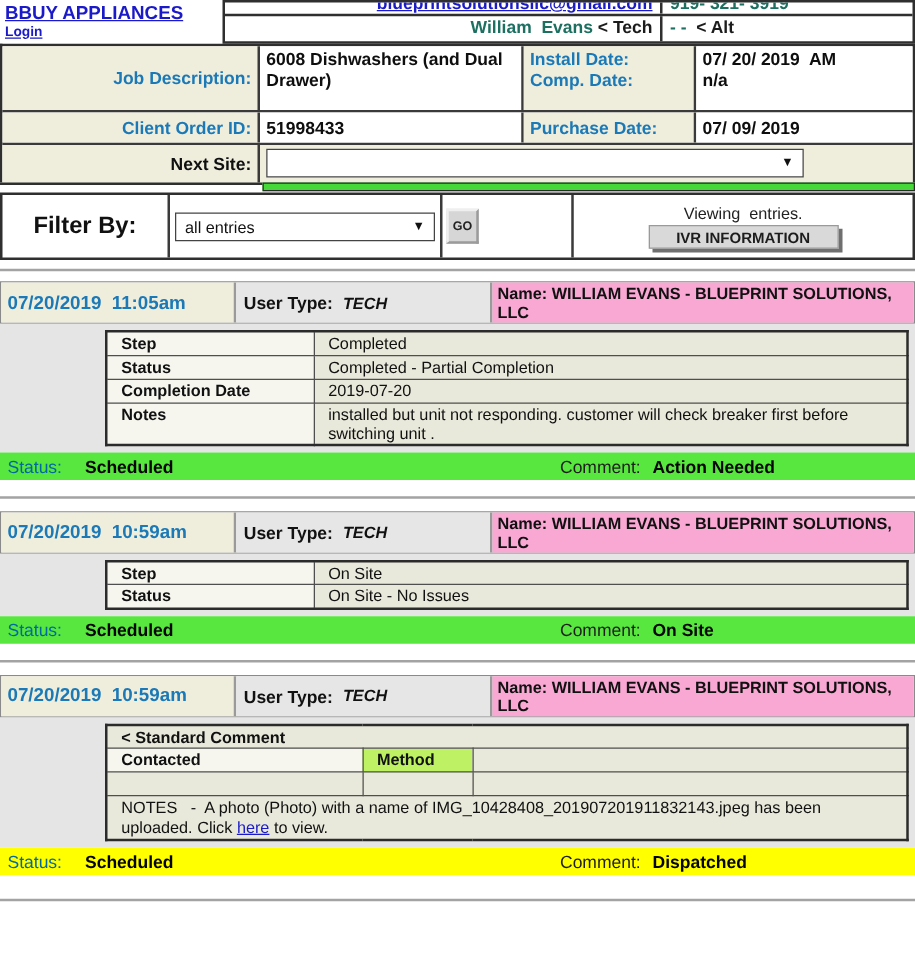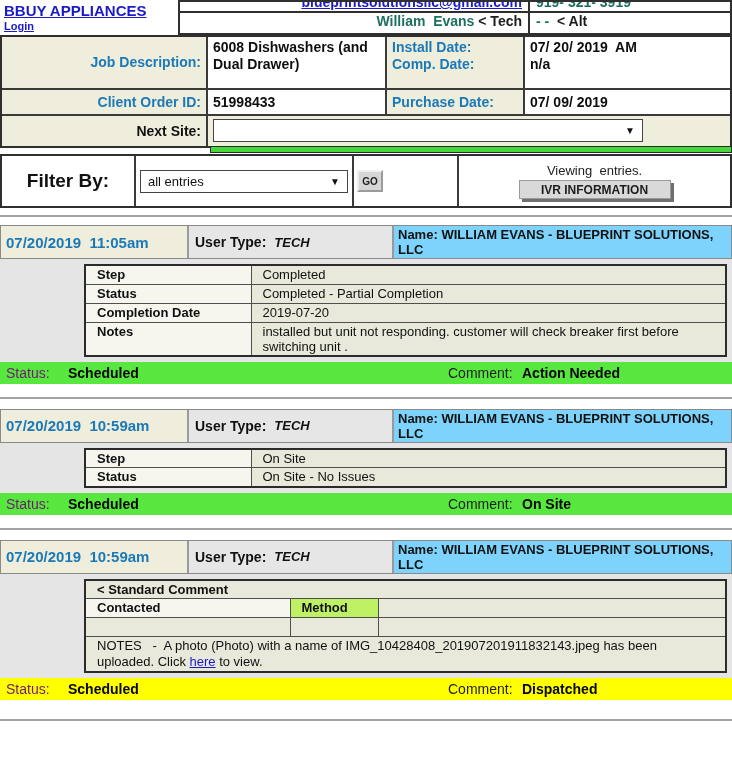--- a/index.html
+++ b/index.html
@@ -31,21 +31,21 @@
   .teal { color:#1d6f60; }
   .dark { color:#1c1c1c; }
 
   
   .job-table { border:2px solid #2f2f2f; border-bottom-width:0; }
   .jrow { display:flex; border-bottom:2px solid #3a3a3a; }
   .jcell { padding:2px 5px; font-size:14px; font-weight:bold; line-height:17px; }
   .label-cell { background:#efeedd; color:#1b79b7; }
   .value-cell { background:#fff; color:#0e0e0e; }
   .w1 { width:206px; text-align:right; border-right:2px solid #3a3a3a; display:flex; align-items:center; justify-content:flex-end; }
-  .w2 { width:179px; border-right:2px solid #3a3a3a; }
+  .w2 { width:211px; border-right:2px solid #3a3a3a; }
   .w3 { width:138px; border-right:2px solid #3a3a3a; }
   .w4 { flex:1; }
   .jrow1 { min-height:53px; }
   .jrow2 .jcell { height:24px; display:flex; align-items:center; }
   .jrow2 .w1 { justify-content:flex-end; }
   .next-step-row { background:#efeedd; min-height:30px; border-bottom:0; }
   .next-step-label { color:#101010; }
   .next-step-rest { flex:1; background:#efeedd; padding:3px 0 3px 5px; }
   .select-box {
     background:#fff; border:1px solid #444; height:23px;
@@ -61,21 +61,21 @@
 
   
   .filter-table { display:flex; border:2px solid #2f2f2f; margin-top:1px; height:54px; }
   .fcell { border-right:2px solid #3a3a3a; display:flex; align-items:center; }
   .f1 { width:134px; justify-content:center; font-size:19px; font-weight:bold; }
   .f2 { width:218px; padding:0 4px; }
   .filter-select { width:208px; }
   .f3 { width:105px; padding:0 3px; align-items:center; }
   .go-btn {
     font-family:"Liberation Sans", sans-serif;
-    width:26px; height:22px; background:#d6d6d6; border:2px outset #efefef;
+    width:26px; height:28px; background:#d6d6d6; border:2px outset #efefef;
     font-size:10px; font-weight:bold; color:#222; padding:0; cursor:pointer;
   }
   .f4 { flex:1; border-right:0; flex-direction:column; justify-content:center; }
   .viewing-text { font-size:13px; color:#222; }
   .ivr-btn {
     font-family:"Liberation Sans", sans-serif;
     margin-top:2px; width:152px; height:19px; background:#d9d9d9;
     border:1px solid #9a9a9a; box-shadow:3px 3px 0 #6f6f6f;
     font-size:12px; font-weight:bold; color:#1c1c1c; cursor:pointer;
   }
@@ -92,38 +92,38 @@
     width:188px; background:#efeedd; border-right:2px solid #9a9a9a;
     display:flex; align-items:center; padding-left:5px;
     color:#1b79b7; font-size:15px; font-weight:bold;
   }
   .eh-usertype {
     width:205px; background:#e6e6e6; border-right:2px solid #9a9a9a;
     display:flex; align-items:center; padding-left:6px; font-size:14px; font-weight:bold;
   }
   .eh-usertype .ut-value { font-size:13px; margin-left:8px;font-style:italic; }
   .eh-name {
-    flex:1; background:#7dd3fc; padding:1px 4px; font-size:13px; font-weight:bold; line-height:15px;
+    flex:1; background:#f9a8d4; padding:1px 4px; font-size:13px; font-weight:bold; line-height:15px;
     display:flex; align-items:center;
   }
   .entry-body { background:#e5e5e5; padding:5px 5px 5px 84px; }
   table.inner { width:100%; border-collapse:collapse; border:2px solid #2b2b2b; background:#e8e8db; }
   table.inner td { border:1px solid #4f4f4f; font-size:13px; padding:1px 11px; height:19px; vertical-align:top; }
   td.ilabel { width:166px; background:#f6f6ef; font-weight:bold; }
   td.ivalue { background:#e8e8db; }
   td.sc-head { background:#e8e8db; font-weight:bold; }
   td.col-contacted { width:205px; background:#f6f6ef; font-weight:bold; }
   td.col-method { width:88px; background:#bef264; font-weight:bold; }
   td.col-rest { background:#e8e8db; }
   td.empty-row { background:#e8e8db; height:20px; }
   td.notes-cell { background:#e8e8db; line-height:16px; }
   .here-link { color:#1a1ac9; text-decoration:underline; }
 
   .status-bar { height:22px; display:flex; align-items:center; font-size:14px; }
-  .sb-label { width:68px; padding-left:6px; color:#701a75; }
+  .sb-label { width:68px; padding-left:6px; color:#0369a1; }
   .sb-value { width:380px; font-weight:bold; color:#050505; }
   .sb-comment-label { width:74px; color:#1e1e1e; }
   .sb-comment-value { font-weight:bold; color:#050505; }
 </style>
 </head>
 <body>
 
 <div class="top-header">
   <div class="top-left">
     <a href="#" class="store-link">BBUY APPLIANCES</a>

